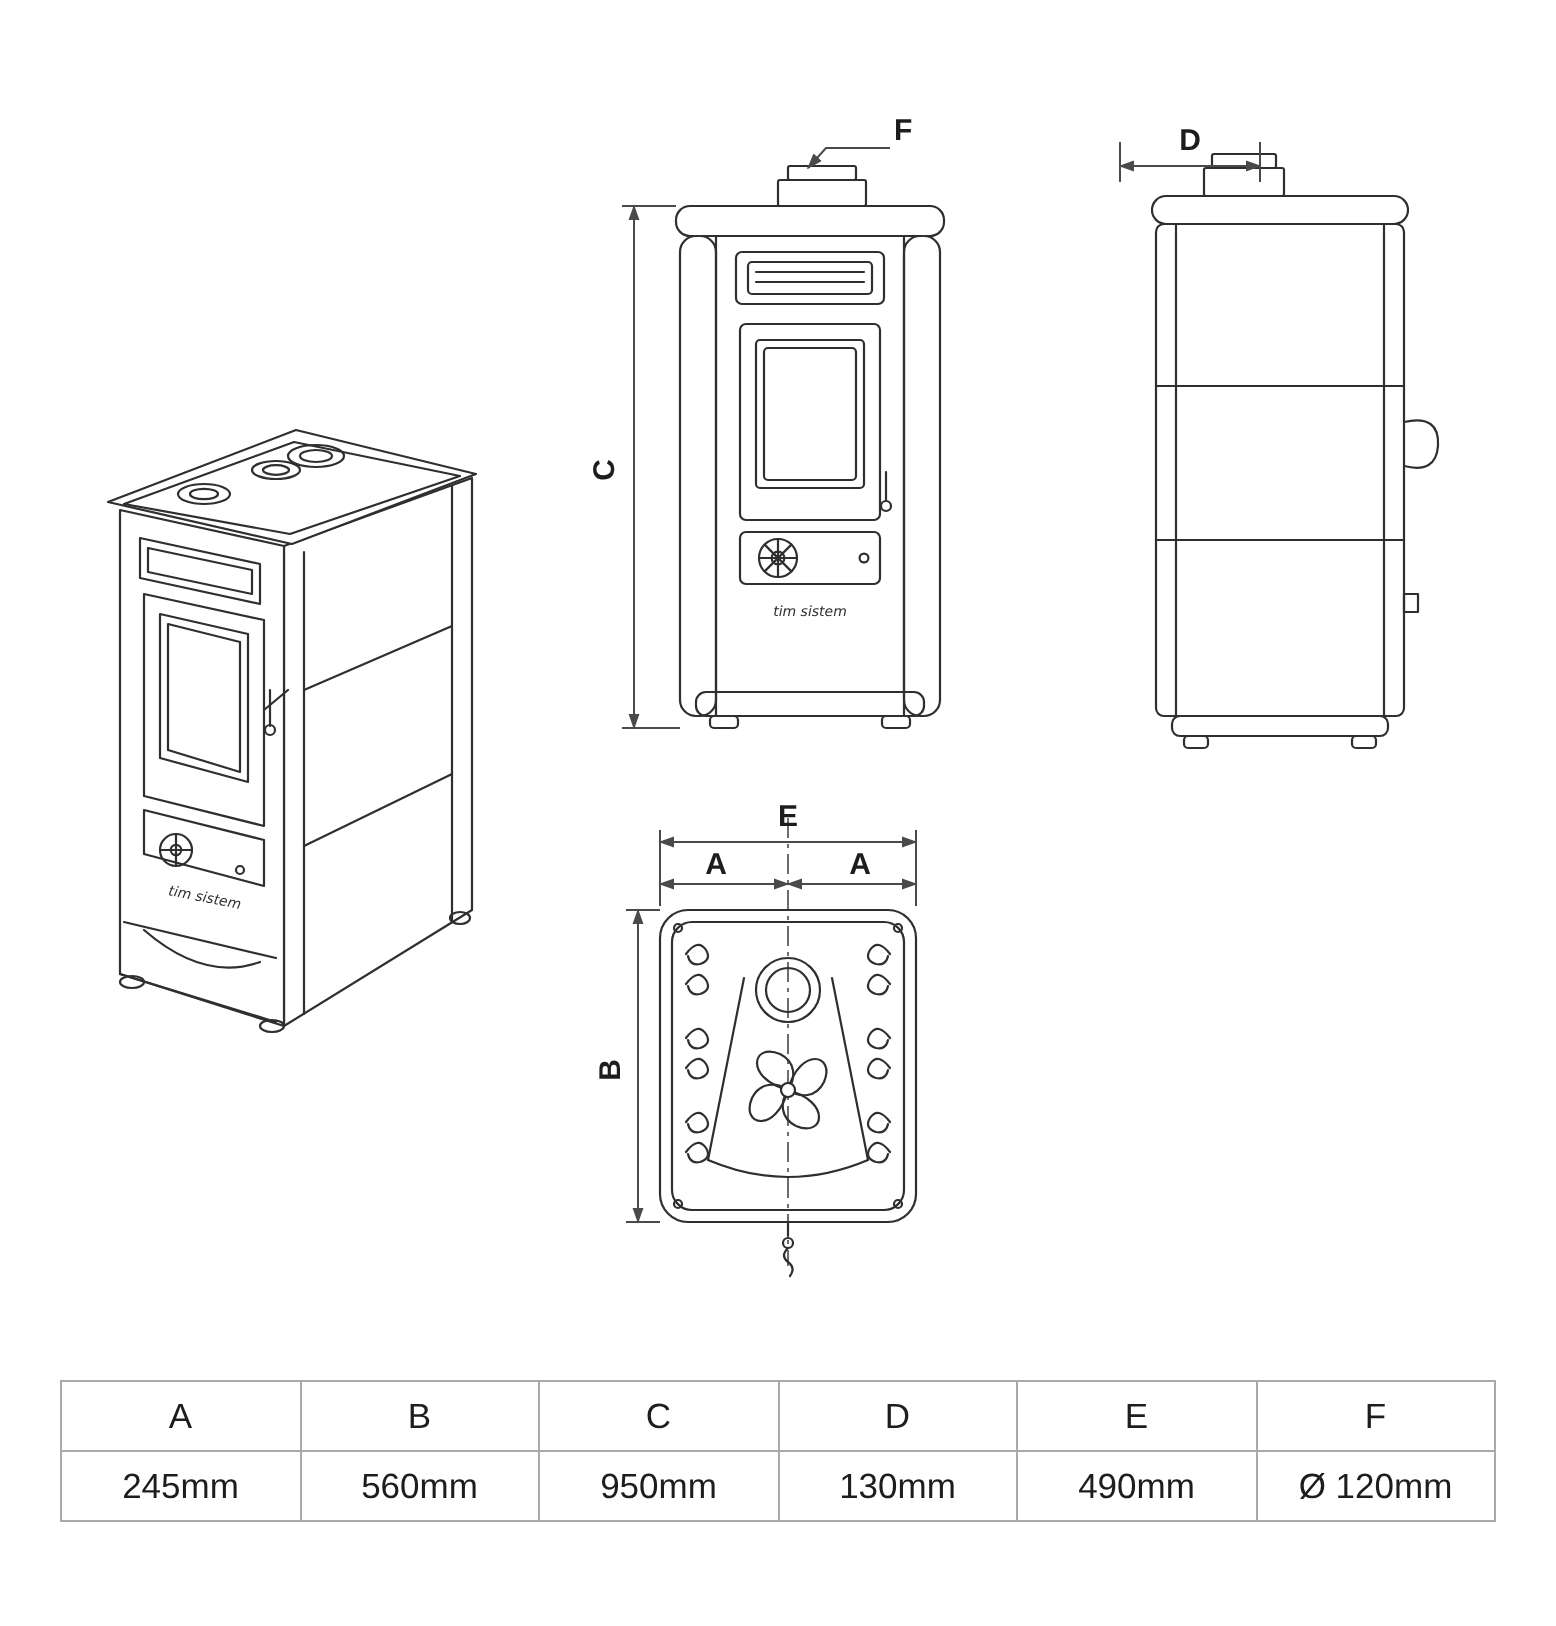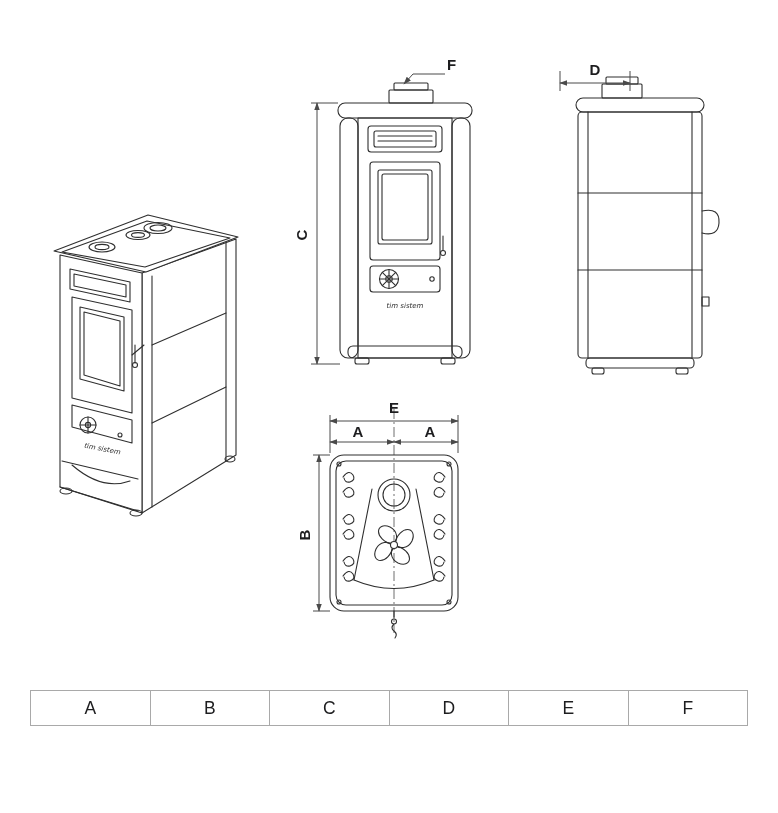--- a/index.html
+++ b/index.html
@@ -219,16 +219,24 @@
   <table class="dim-table">
     <tbody>
       <tr>
         <th>A</th>
         <th>B</th>
         <th>C</th>
         <th>D</th>
         <th>E</th>
         <th>F</th>
       </tr>
+      <tr>
+        <td>245mm</td>
+        <td>560mm</td>
+        <td>950mm</td>
+        <td>130mm</td>
+        <td>490mm</td>
+        <td>Ø 120mm</td>
+      </tr>
     </tbody>
   </table>
 
 </div>
 
 </body></html>

